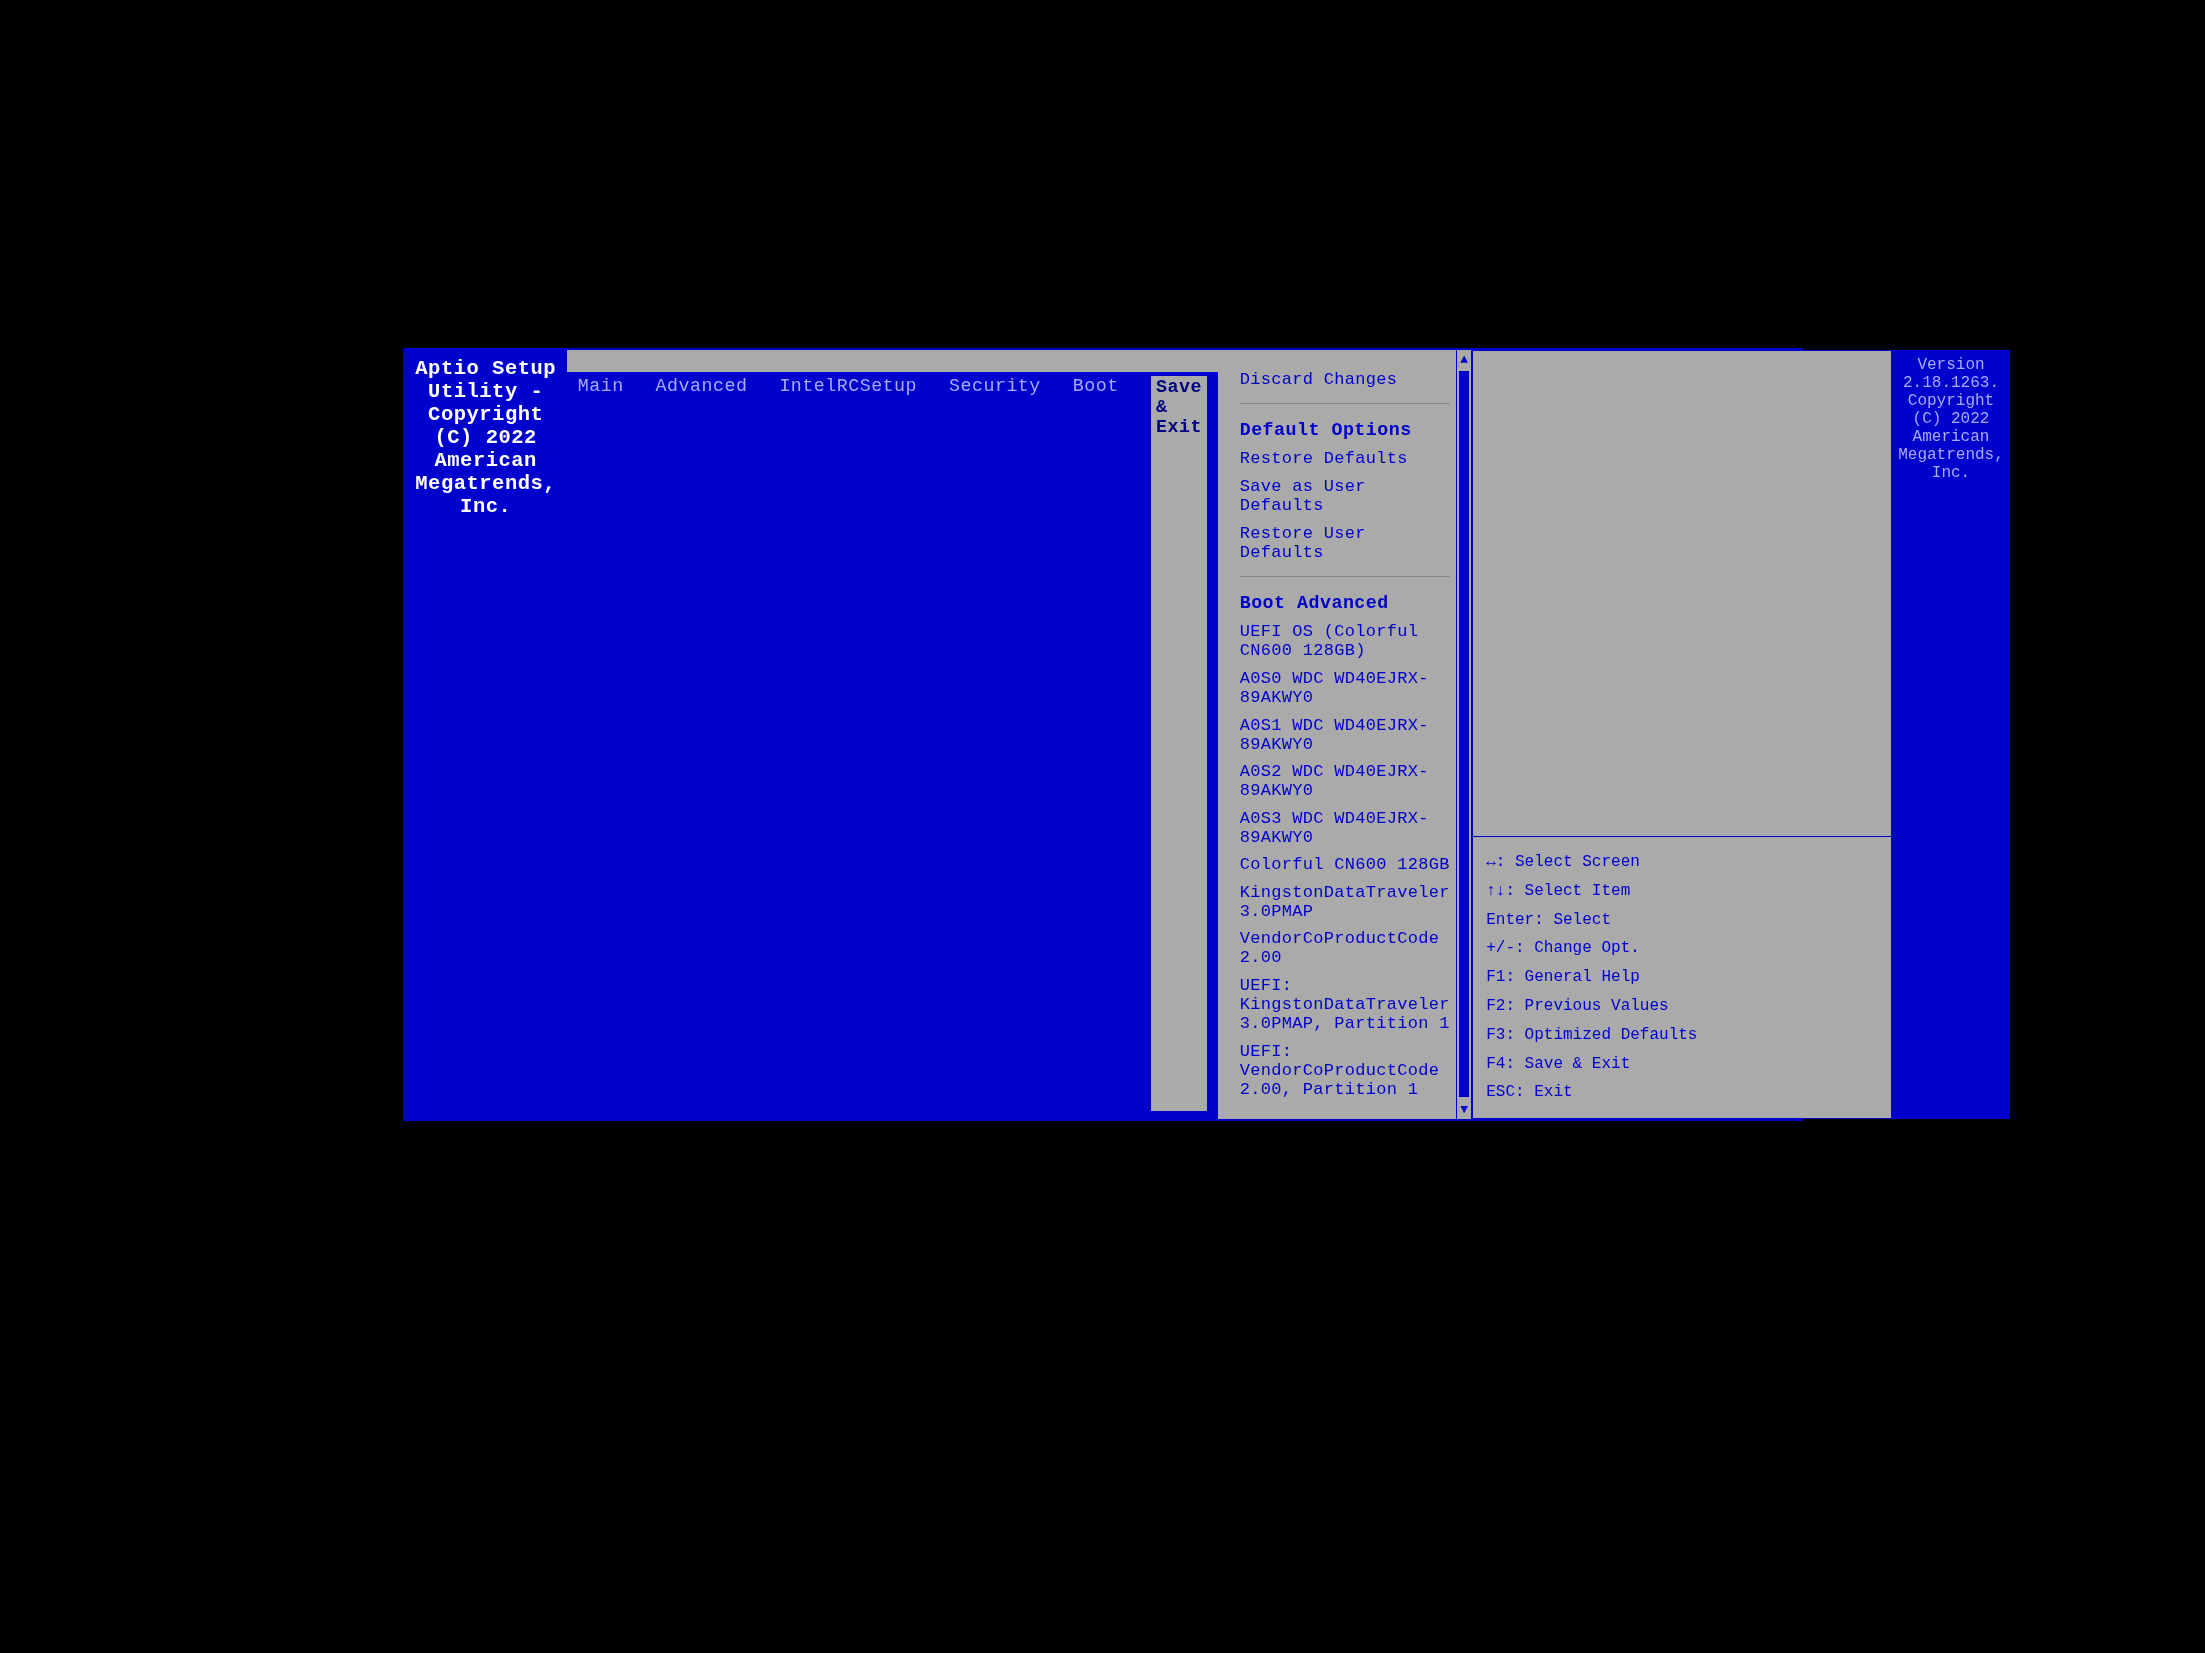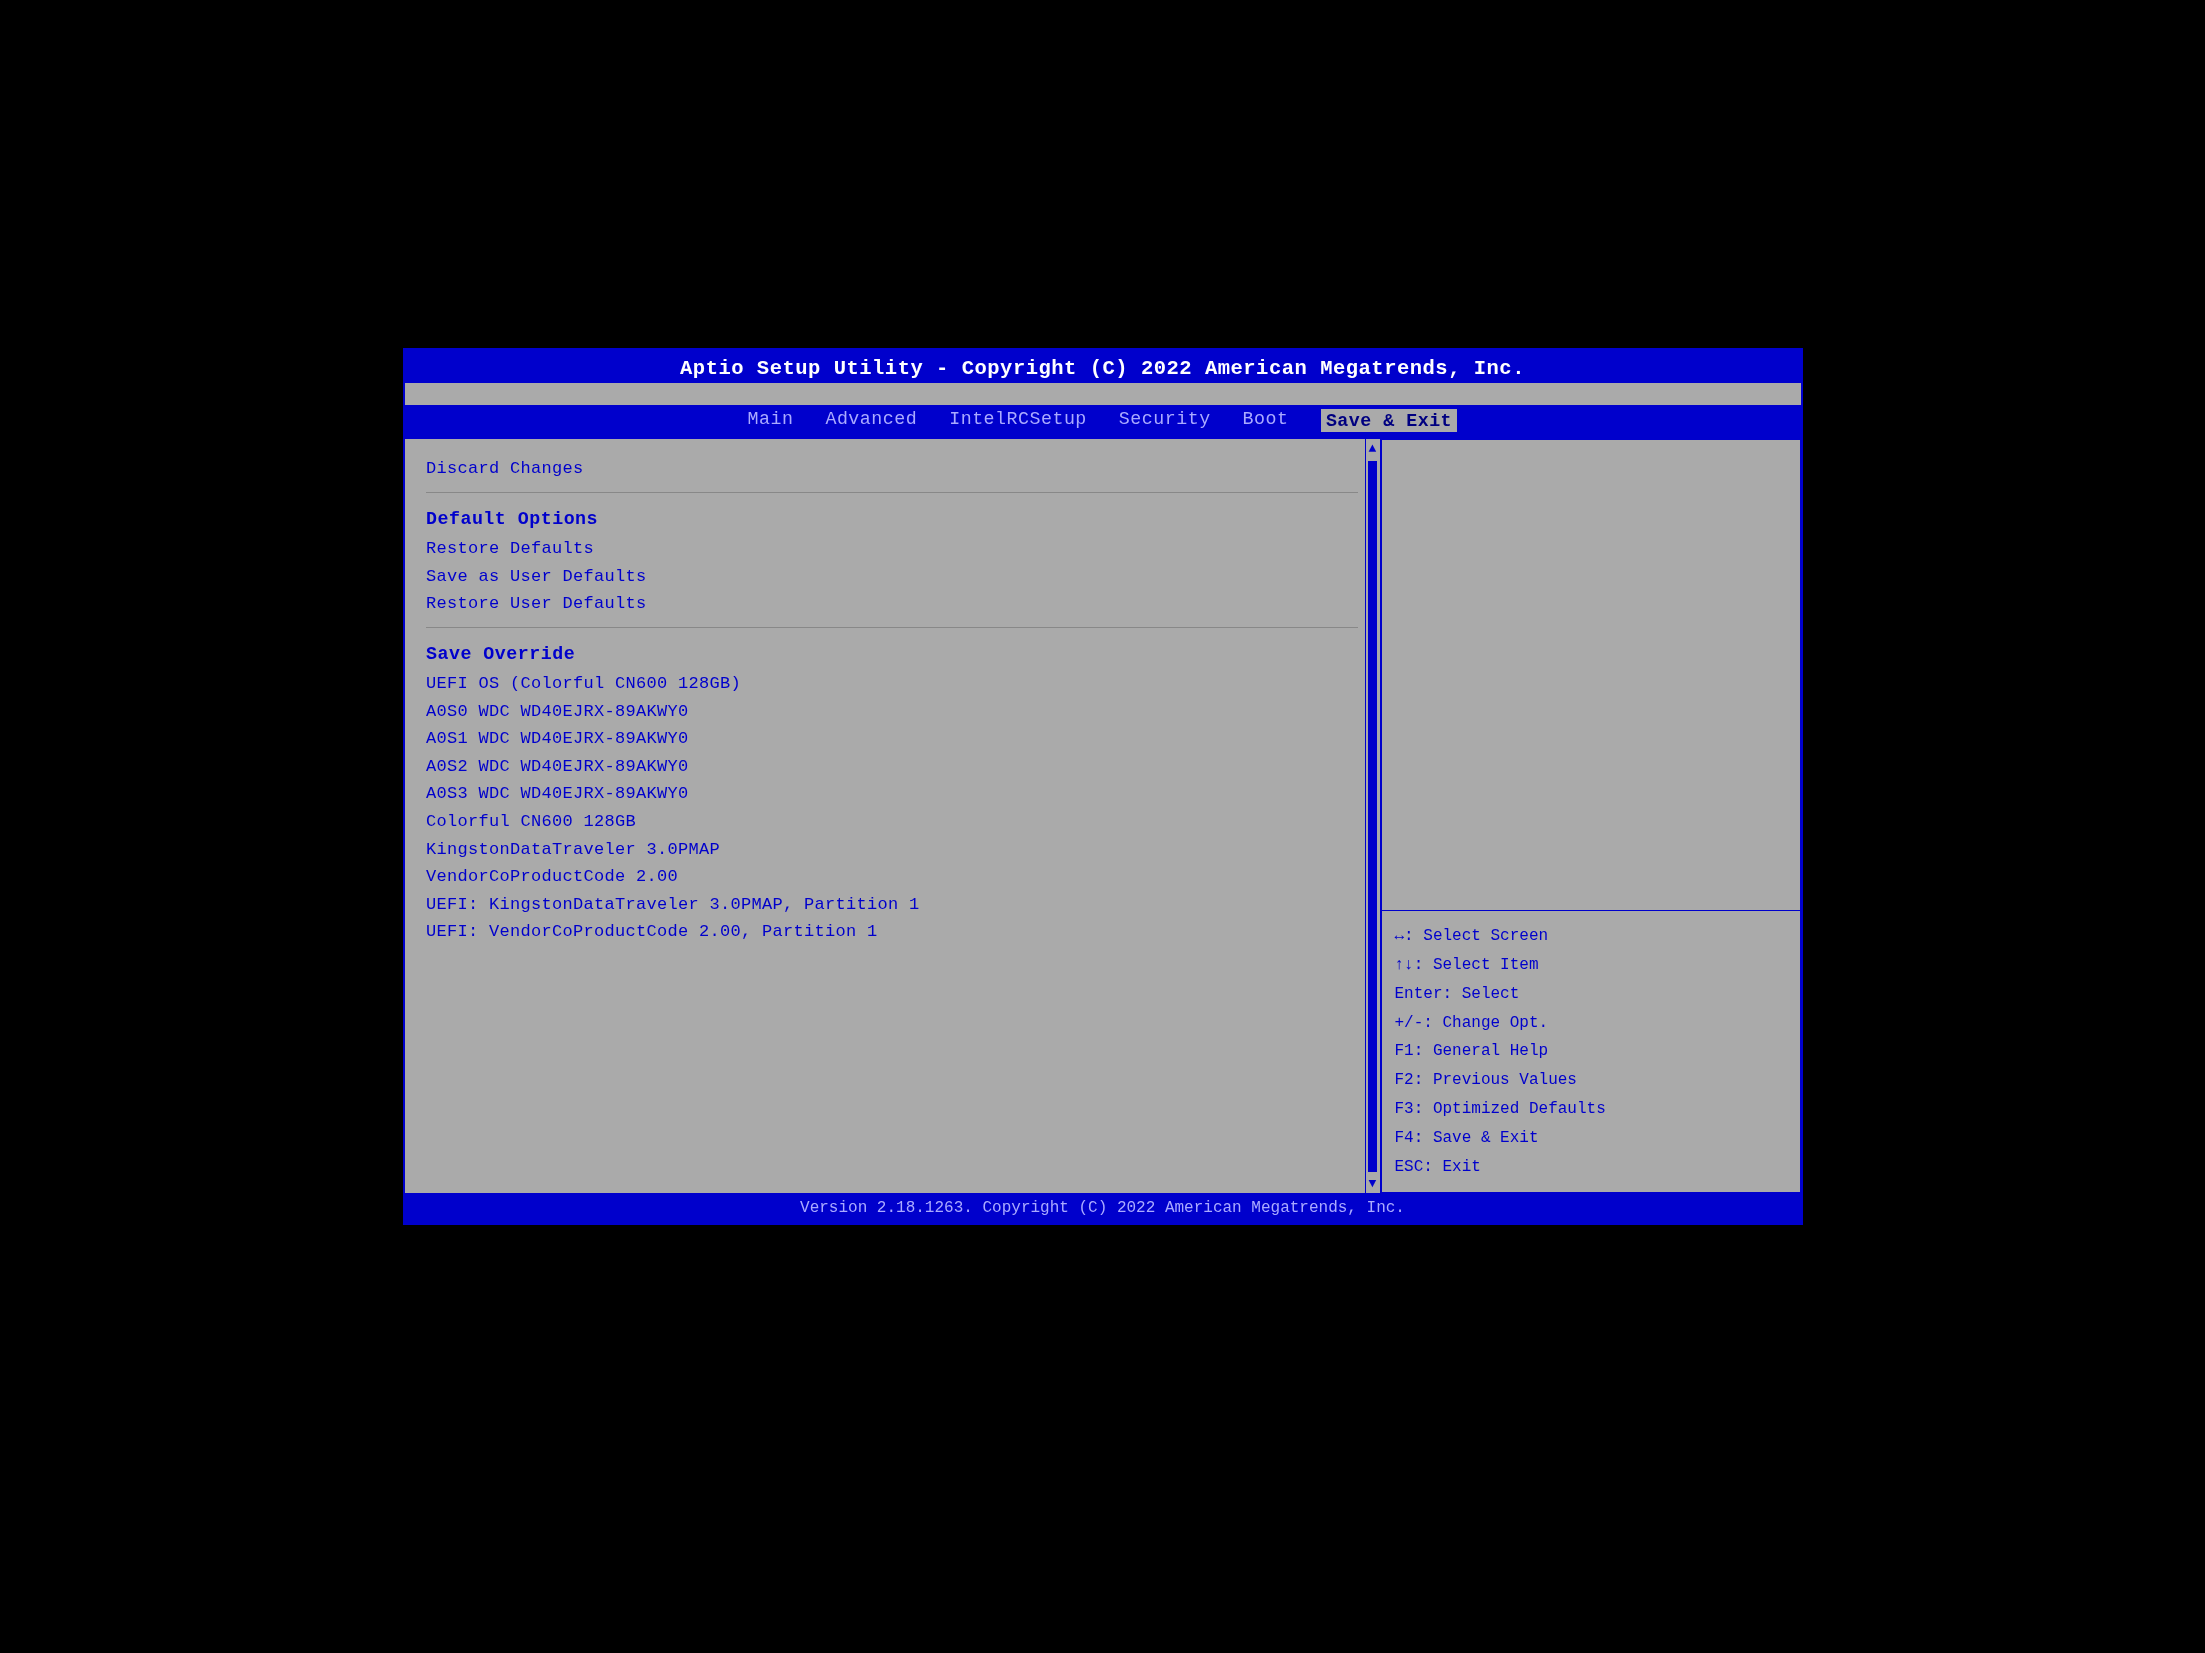--- a/index.html
+++ b/index.html
@@ -27,21 +27,21 @@
       display: flex;
       align-items: flex-start;
       justify-content: center;
       padding-top: 32px;
     }
     .bios-window {
       width: 1400px;
       background: #aaaaaa;
       border: 2.2px solid #0000cc;
       display: flex;
-      flex-direction: column;
+      flex-direction: row;
     }
     .title-bar {
       background: #0000cc;
       color: #ffffff;
       text-align: center;
       padding: 7.5px 10.8px 3.2px;
       font-size: 20.5px;
       font-weight: bold;
       letter-spacing: 0.5px;
     }
@@ -180,21 +180,21 @@
 
           <div class="divider-line"></div>
 
           <div class="section-label">Default Options</div>
           <div class="menu-option">Restore Defaults</div>
           <div class="menu-option">Save as User Defaults</div>
           <div class="menu-option">Restore User Defaults</div>
 
           <div class="divider-line"></div>
 
-          <div class="section-label">Save Override</div>
+          <div class="section-label">Boot Advanced</div>
           <div class="menu-option">UEFI OS (Colorful CN600 128GB)</div>
           <div class="menu-option">A0S0 WDC WD40EJRX-89AKWY0</div>
           <div class="menu-option">A0S1 WDC WD40EJRX-89AKWY0</div>
           <div class="menu-option">A0S2 WDC WD40EJRX-89AKWY0</div>
           <div class="menu-option">A0S3 WDC WD40EJRX-89AKWY0</div>
           <div class="menu-option">Colorful CN600 128GB</div>
           <div class="menu-option">KingstonDataTraveler 3.0PMAP</div>
           <div class="menu-option">VendorCoProductCode 2.00</div>
           <div class="menu-option">UEFI: KingstonDataTraveler 3.0PMAP, Partition 1</div>
           <div class="menu-option">UEFI: VendorCoProductCode 2.00, Partition 1</div>

